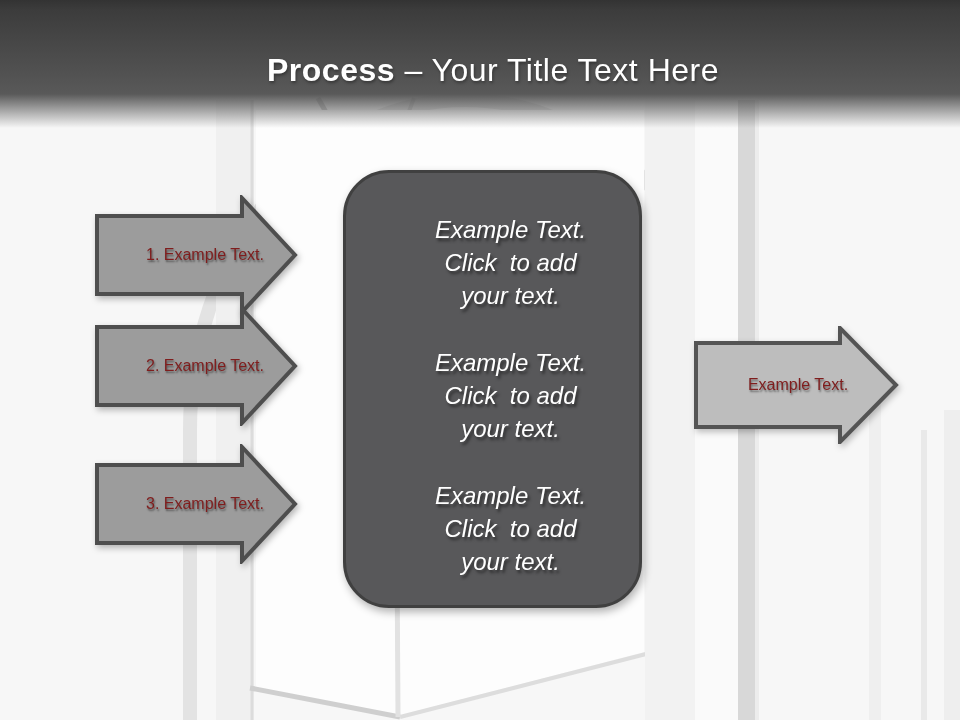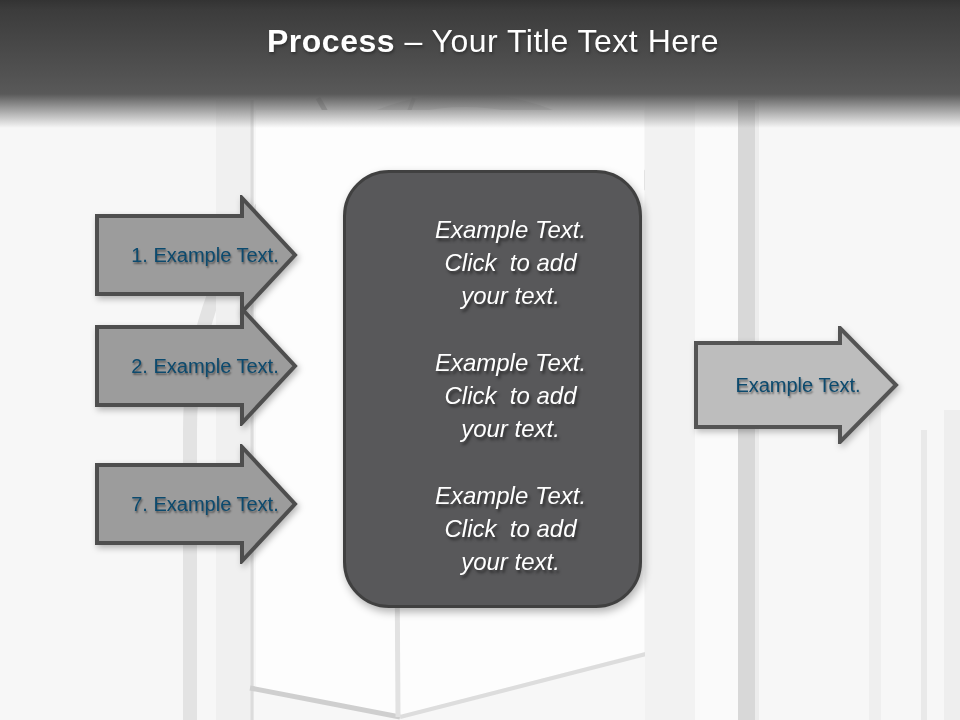--- a/index.html
+++ b/index.html
@@ -14,21 +14,21 @@
   .bg-svg{position:absolute;left:0;top:0;width:960px;height:720px;z-index:1;}
 
   
   .header-band{
     position:absolute;left:0;top:0;right:0;height:128px;z-index:3;
     background:linear-gradient(to bottom,
       #333333 0px,#3c3c3c 10px,#474747 42px,#515151 72px,
       #595959 94px, rgba(248,248,248,0) 128px);
   }
   .slide-title{
-    margin-top:23px;
+    margin-top:52px;
     text-align:center;
     padding-left:26px;
     font-size:32px;
     color:#ffffff;
     letter-spacing:.5px;
     text-shadow:1px 2px 3px rgba(0,0,0,.35);
     white-space:nowrap;
   }
   .slide-title .t-bold{font-weight:700;}
   .slide-title .t-rest{font-weight:400;}
@@ -40,21 +40,21 @@
     filter:drop-shadow(2px 3px 3px rgba(0,0,0,.28));
   }
   #step-arrow-1{top:195px;}
   #step-arrow-2{top:306px;}
   #step-arrow-3{top:444px;}
   .step-arrow svg,.output-arrow svg{position:absolute;left:0;top:0;}
   .arrow-label{
     position:absolute;inset:0;
     display:flex;align-items:center;justify-content:center;
     padding-right:20px;
-    font-size:20px;color:#0c4a6e;
+    font-size:16px;color:#7f1d1d;
     text-shadow:1px 2px 2px rgba(0,0,0,.45);
     white-space:nowrap;
   }
   .output-arrow{
     left:694px;top:326px;width:206px;height:118px;
     filter:drop-shadow(2px 3px 3px rgba(0,0,0,.25));
   }
   .output-arrow .arrow-label{padding-right:34px;}
 
   .center-box{
@@ -117,21 +117,21 @@
   <svg width="204" height="120" viewBox="0 0 204 120">
     <polygon points="2,21 147,21 147,3 200,60 147,117 147,99 2,99" fill="#9c9c9c" stroke="#4e4e4e" stroke-width="4"></polygon>
   </svg>
   <div class="arrow-label">2. Example Text.</div>
 </div>
 
 <div class="shape step-arrow" id="step-arrow-3">
   <svg width="204" height="120" viewBox="0 0 204 120">
     <polygon points="2,21 147,21 147,3 200,60 147,117 147,99 2,99" fill="#9c9c9c" stroke="#4e4e4e" stroke-width="4"></polygon>
   </svg>
-  <div class="arrow-label">7. Example Text.</div>
+  <div class="arrow-label">3. Example Text.</div>
 </div>
 
 <div class="shape center-box">
   <p>Example Text.
 Click  to add
 your text.</p>
   <p>Example Text.
 Click  to add
 your text.</p>
   <p>Example Text.

